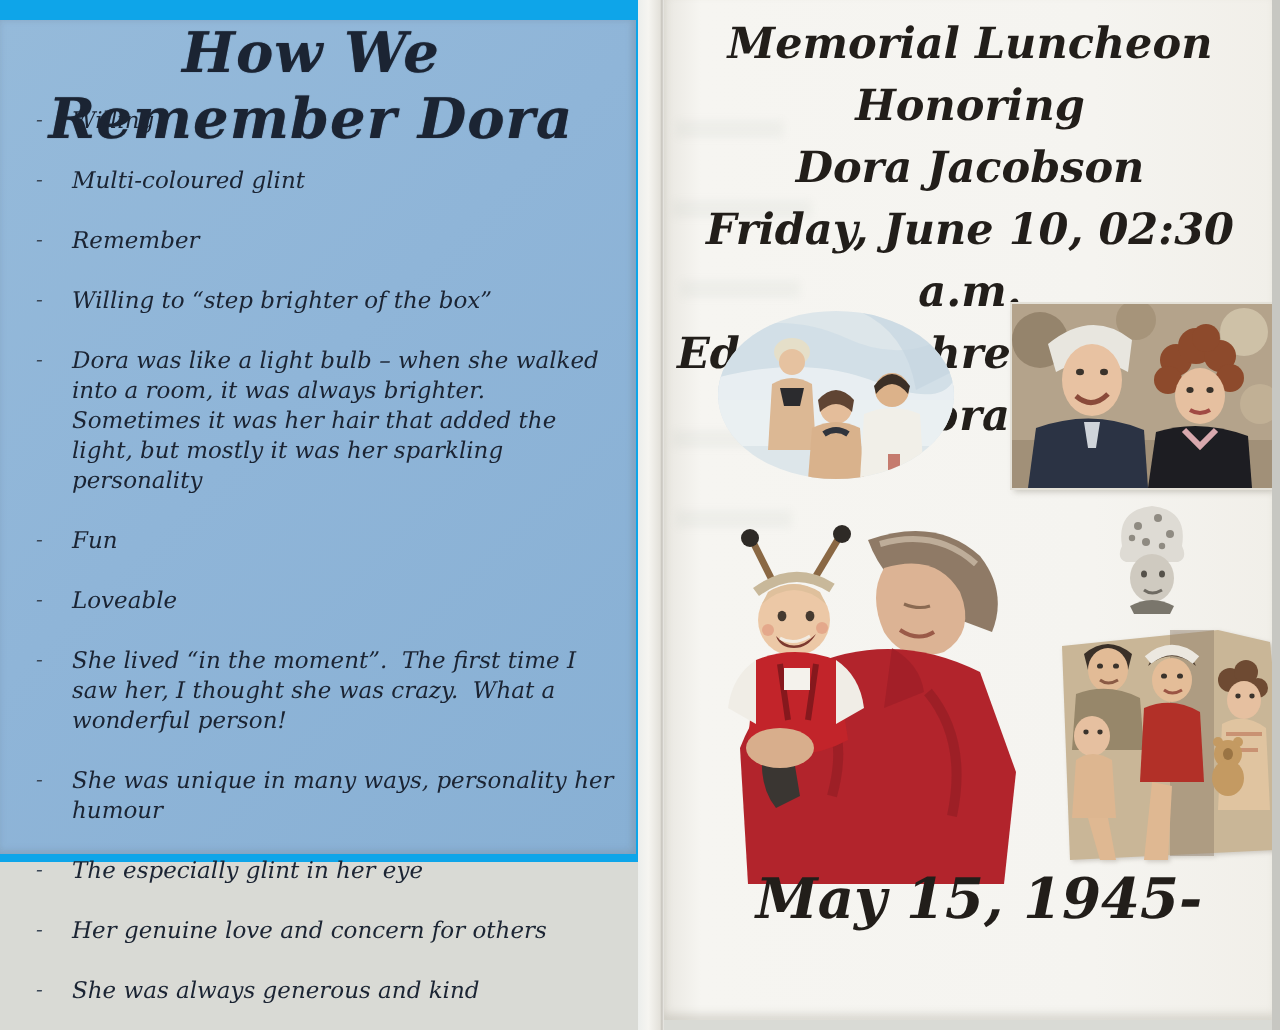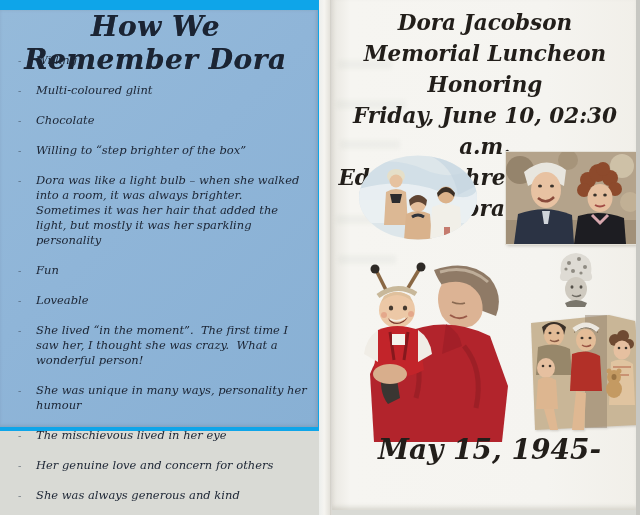--- a/index.html
+++ b/index.html
@@ -110,21 +110,21 @@
       <li>
           <span class="dash">-</span>
           <span class="btext">Willing</span>
         </li>
       <li>
           <span class="dash">-</span>
           <span class="btext">Multi-coloured glint</span>
         </li>
       <li>
           <span class="dash">-</span>
-          <span class="btext">Chocolate</span>
+          <span class="btext">Remember</span>
         </li>
       <li>
           <span class="dash">-</span>
           <span class="btext">Willing to “step brighter of the box”</span>
         </li>
       <li>
           <span class="dash">-</span>
           <span class="btext">Dora was like a light bulb – when she walked into a room, it was always brighter.  Sometimes it was her hair that added the light, but mostly it was her sparkling personality</span>
         </li>
       <li>
@@ -138,21 +138,21 @@
       <li>
           <span class="dash">-</span>
           <span class="btext">She lived “in the moment”.  The first time I saw her, I thought she was crazy.  What a wonderful person!</span>
         </li>
       <li>
           <span class="dash">-</span>
           <span class="btext">She was unique in many ways, personality her humour</span>
         </li>
       <li>
           <span class="dash">-</span>
-          <span class="btext">The mischievous lived in her eye</span>
+          <span class="btext">The especially glint in her eye</span>
         </li>
       <li>
           <span class="dash">-</span>
           <span class="btext">Her genuine love and concern for others</span>
         </li>
       <li>
           <span class="dash">-</span>
           <span class="btext">She was always generous and kind</span>
         </li>
 
@@ -163,22 +163,22 @@
 
   <div class="page-right">
 
     <div class="ghost" style="left:6px;top:60px;width:54px;height:9px;"></div>
     <div class="ghost" style="left:4px;top:100px;width:70px;height:9px;"></div>
     <div class="ghost" style="left:8px;top:140px;width:60px;height:9px;"></div>
     <div class="ghost" style="left:4px;top:215px;width:46px;height:9px;"></div>
     <div class="ghost" style="left:6px;top:255px;width:58px;height:9px;"></div>
 
     <div class="rp-header">
+      <div>Memorial Luncheon Honoring</div>
       <div>Dora Jacobson</div>
-      <div>Memorial Luncheon Honoring</div>
       <div>Friday, June 10, 02:30 a.m.</div>
       <div>Edward Schreyer School Library</div>
     </div>
 
     <div class="photo ph-oval">
       <svg viewBox="0 0 120 85">
         <defs>
             <clipPath id="ovc">
               <ellipse cx="60" cy="42.5" rx="59" ry="42"></ellipse>
             </clipPath>

